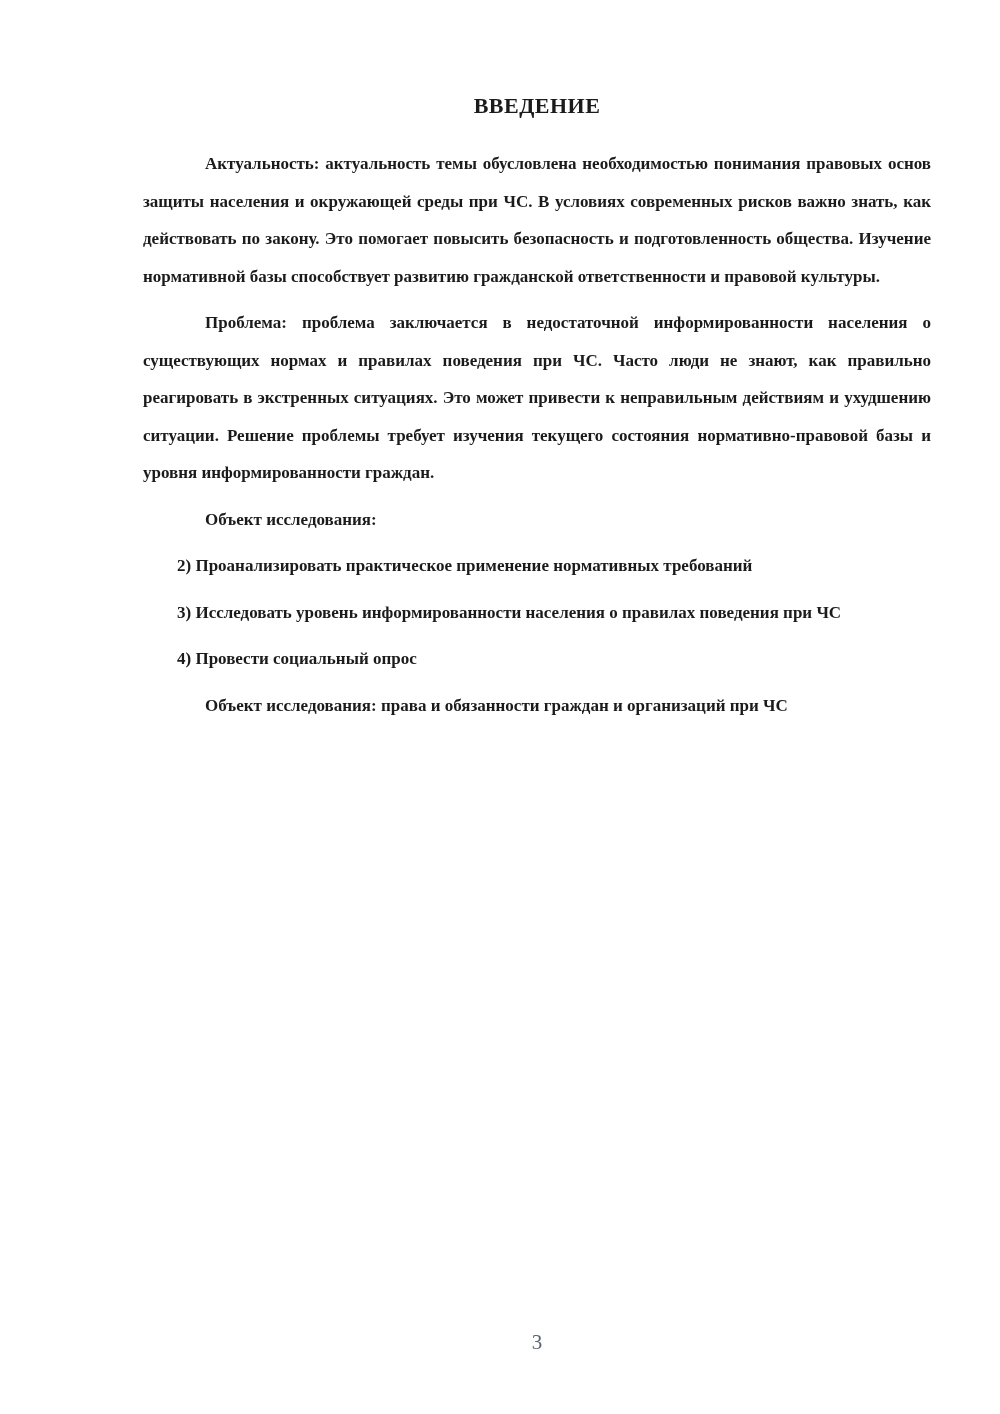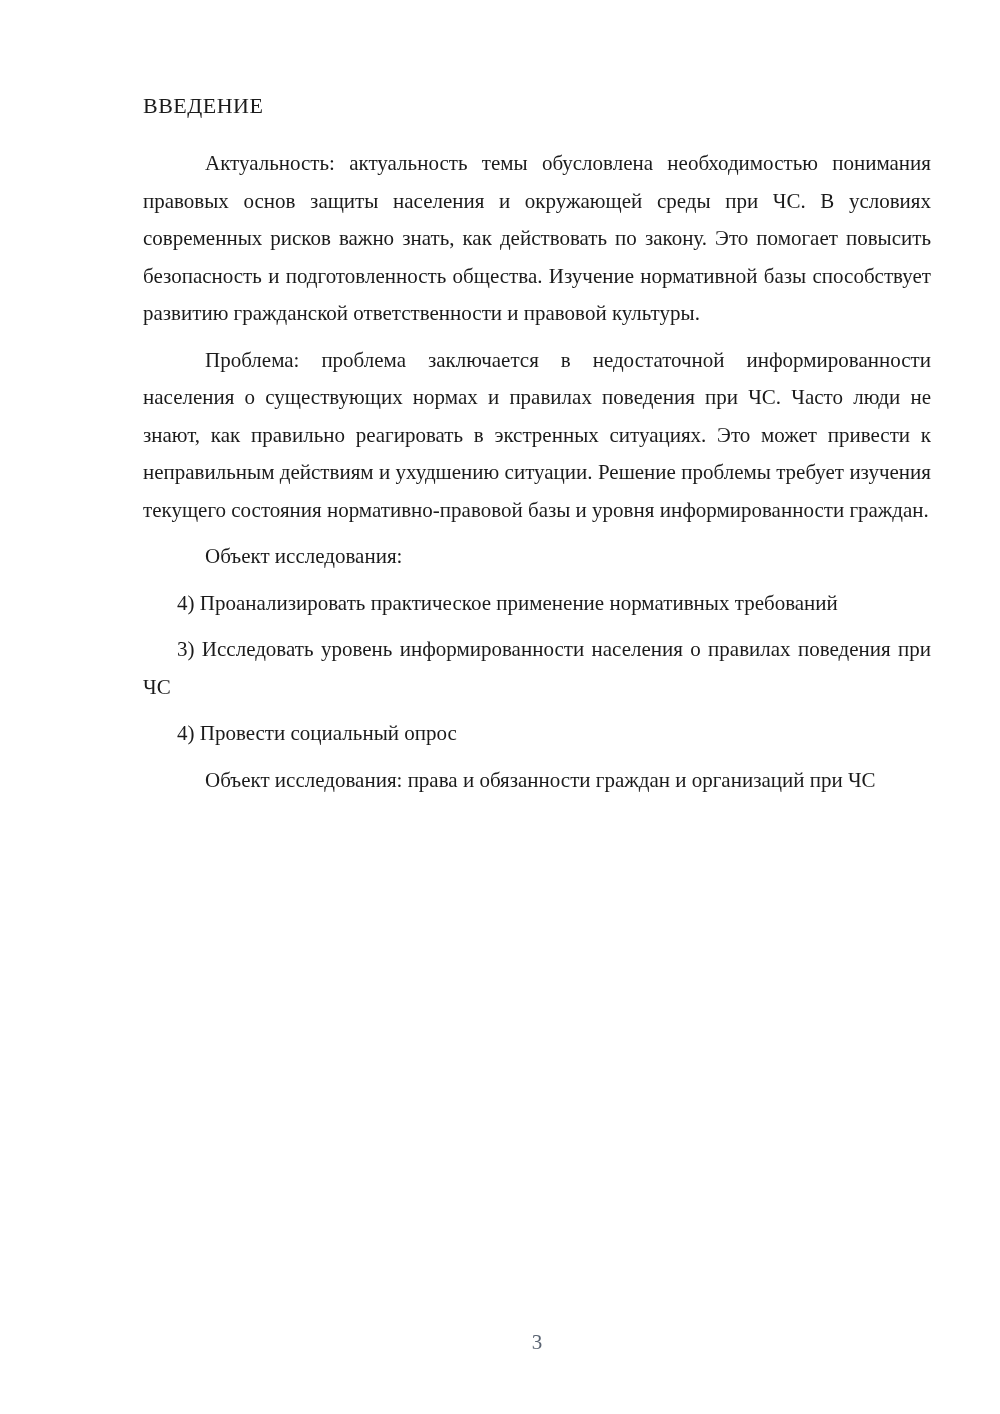--- a/index.html
+++ b/index.html
@@ -17,31 +17,32 @@
     color: #1b1b1b;
     box-sizing: border-box;
   }
   .content {
     position: absolute;
     top: 93px;
     left: 143px;
     width: 788px;
   }
   .doc-title {
-    text-align: left;
-    font-weight: normal;
+    text-align: center;
+    font-weight: bold;
     font-size: 22px;
     letter-spacing: 0.5px;
     margin: 0 0 26px 0;
   }
   .para, .task {
-    font-size: 21px;
+    font-size: 17px;
     line-height: 37.5px;
     text-align: justify;
     margin: 0 0 9px 0;
+    font-weight: bold;
   }
   .para {
     text-indent: 62px;
   }
   .task {
     text-indent: 34px;
   }
   .page-number {
     position: absolute;
     left: 143px;
@@ -61,21 +62,21 @@
     <h1 class="doc-title">ВВЕДЕНИЕ</h1>
 
     <p class="para">Актуальность: актуальность темы обусловлена необходимостью понимания правовых основ защиты населения и окружающей среды при ЧС. В условиях современных рисков важно знать, как действовать по закону. Это помогает повысить безопасность и подготовленность общества. Изучение нормативной базы способствует развитию гражданской ответственности и правовой культуры.</p>
 
     <p class="para">Проблема: проблема заключается в недостаточной информированности населения о существующих нормах и правилах поведения при ЧС. Часто люди не знают, как правильно реагировать в экстренных ситуациях. Это может привести к неправильным действиям и ухудшению ситуации. Решение проблемы требует изучения текущего состояния нормативно-правовой базы и уровня информированности граждан.</p>
 
 
     <p class="para">Объект исследования:</p>
 
 
-    <p class="task">4) Проанализировать практическое применение нормативных требований</p>
+    <p class="task">2) Проанализировать практическое применение нормативных требований</p>
 
     <p class="task">3) Исследовать уровень информированности населения о правилах поведения при ЧС</p>
 
     <p class="task">4) Провести социальный опрос</p>
 
 
     <p class="para">Объект исследования: права и обязанности граждан и организаций при ЧС</p>
 
 
   </div>

